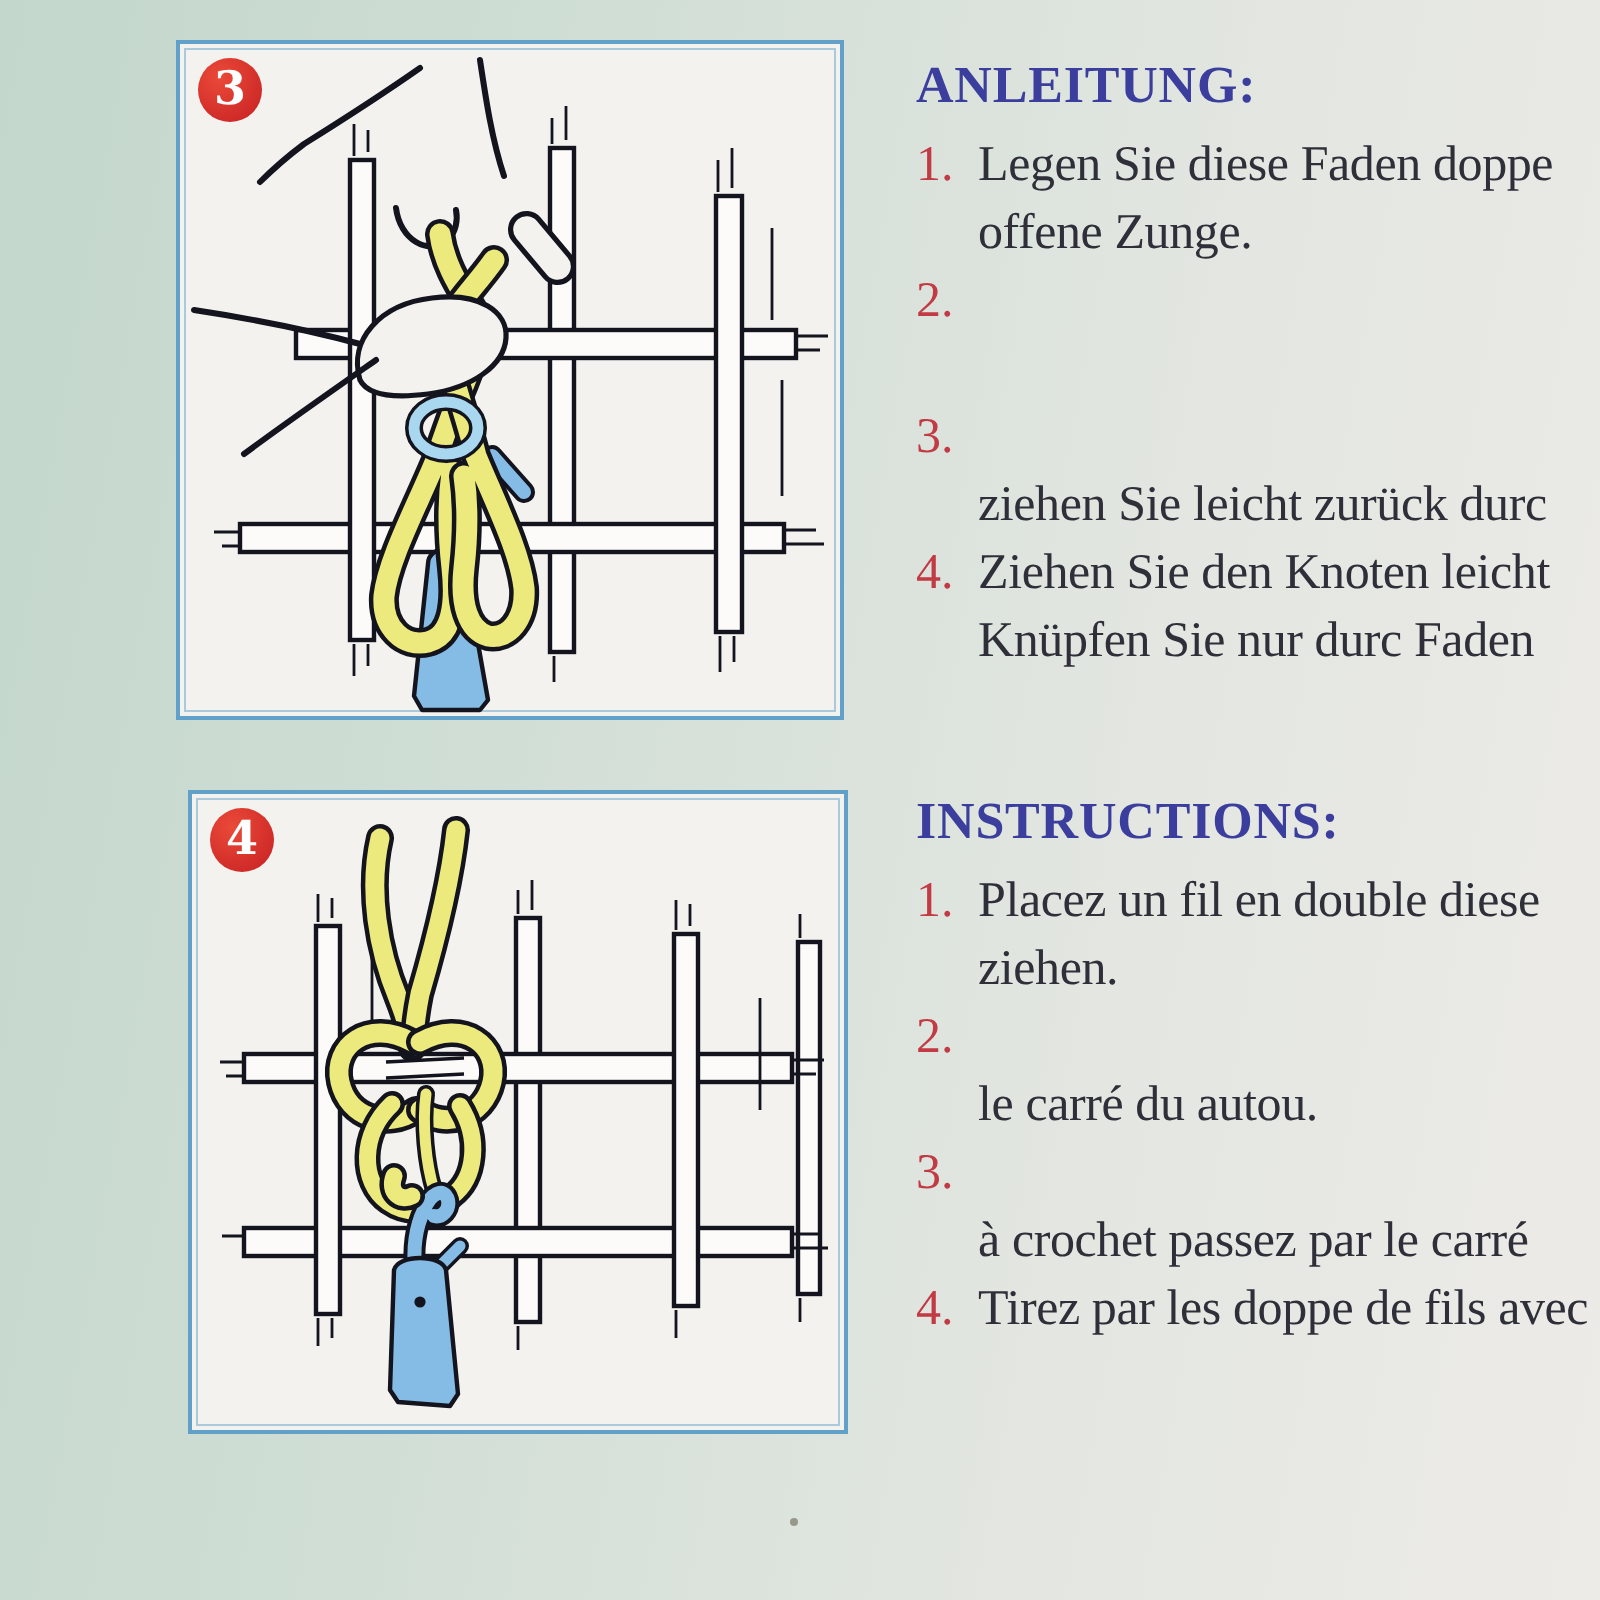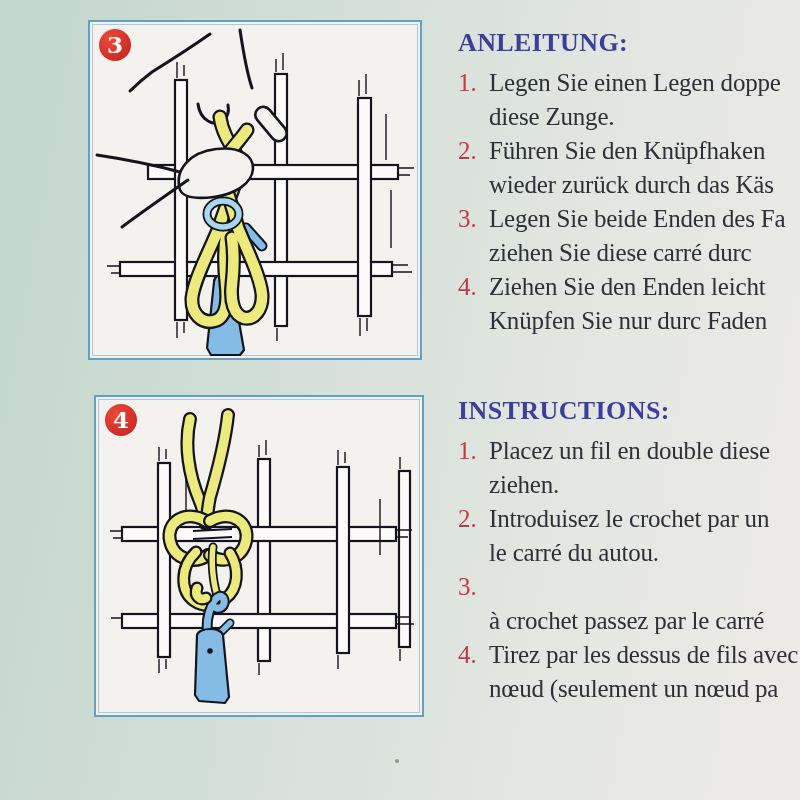--- a/index.html
+++ b/index.html
@@ -153,80 +153,75 @@
       <path class="yo" style="stroke-width:13" d="M101,191 C98,199 104,204 110,201"></path>
       <path class="yi" style="stroke-width:8.5" d="M101,191 C98,199 104,204 110,201"></path>
     </g>
   </svg>
 </div>
 
 <div class="col" id="german">
   <h2>ANLEITUNG:</h2>
   <div class="line">
       <span class="num">1.</span>
-      <span class="txt">Legen Sie einen Legen doppe</span>
-    </div>
-  <div class="line">
-      <span class="num"></span>
-      <span class="txt">diese Zunge.</span>
+      <span class="txt">Legen Sie diese Faden doppe</span>
+    </div>
+  <div class="line">
+      <span class="num"></span>
+      <span class="txt">offene Zunge.</span>
     </div>
   <div class="line">
       <span class="num">2.</span>
-      <span class="txt">Führen Sie den Knüpfhaken</span>
-    </div>
-  <div class="line">
-      <span class="num"></span>
-      <span class="txt">wieder zurück durch das Käs</span>
+    </div>
+  <div class="line">
+      <span class="num"></span>
     </div>
   <div class="line">
       <span class="num">3.</span>
-      <span class="txt">Legen Sie beide Enden des Fa</span>
-    </div>
-  <div class="line">
-      <span class="num"></span>
-      <span class="txt">ziehen Sie diese carré durc</span>
+    </div>
+  <div class="line">
+      <span class="num"></span>
+      <span class="txt">ziehen Sie leicht zurück durc</span>
     </div>
   <div class="line">
       <span class="num">4.</span>
-      <span class="txt">Ziehen Sie den Enden leicht</span>
+      <span class="txt">Ziehen Sie den Knoten leicht</span>
     </div>
   <div class="line">
       <span class="num"></span>
       <span class="txt">Knüpfen Sie nur durc Faden</span>
     </div>
 </div>
 
 <div class="col" id="french">
   <h2>INSTRUCTIONS:</h2>
   <div class="line">
       <span class="num">1.</span>
       <span class="txt">Placez un fil en double diese</span>
     </div>
   <div class="line">
       <span class="num"></span>
       <span class="txt">ziehen.</span>
     </div>
   <div class="line">
       <span class="num">2.</span>
-      <span class="txt">Introduisez le crochet par un</span>
     </div>
   <div class="line">
       <span class="num"></span>
       <span class="txt">le carré du autou.</span>
     </div>
   <div class="line">
       <span class="num">3.</span>
     </div>
   <div class="line">
       <span class="num"></span>
       <span class="txt">à crochet passez par le carré</span>
     </div>
   <div class="line">
       <span class="num">4.</span>
-      <span class="txt">Tirez par les dessus de fils avec</span>
-    </div>
-  <div class="line">
-      <span class="num"></span>
-      <span class="txt">nœud (seulement un nœud pa</span>
+      <span class="txt">Tirez par les doppe de fils avec</span>
+    </div>
+  <div class="line">
+      <span class="num"></span>
     </div>
 </div>
 
 <div class="speck"></div>
 
 </body></html>

